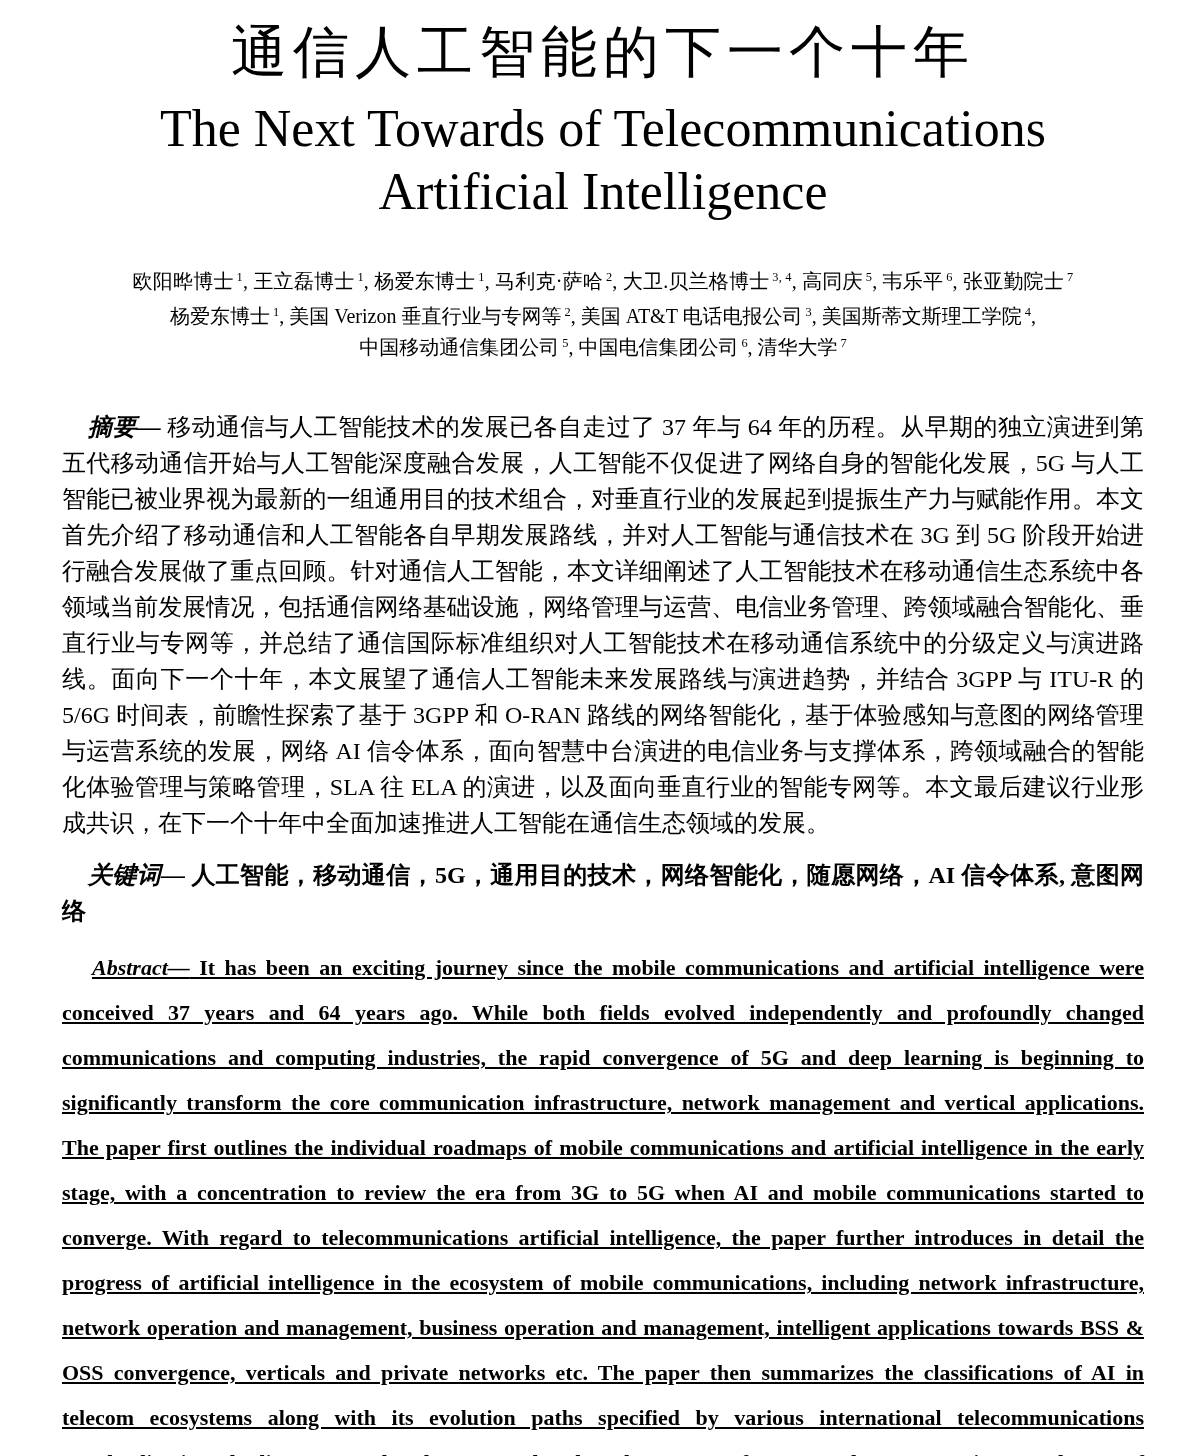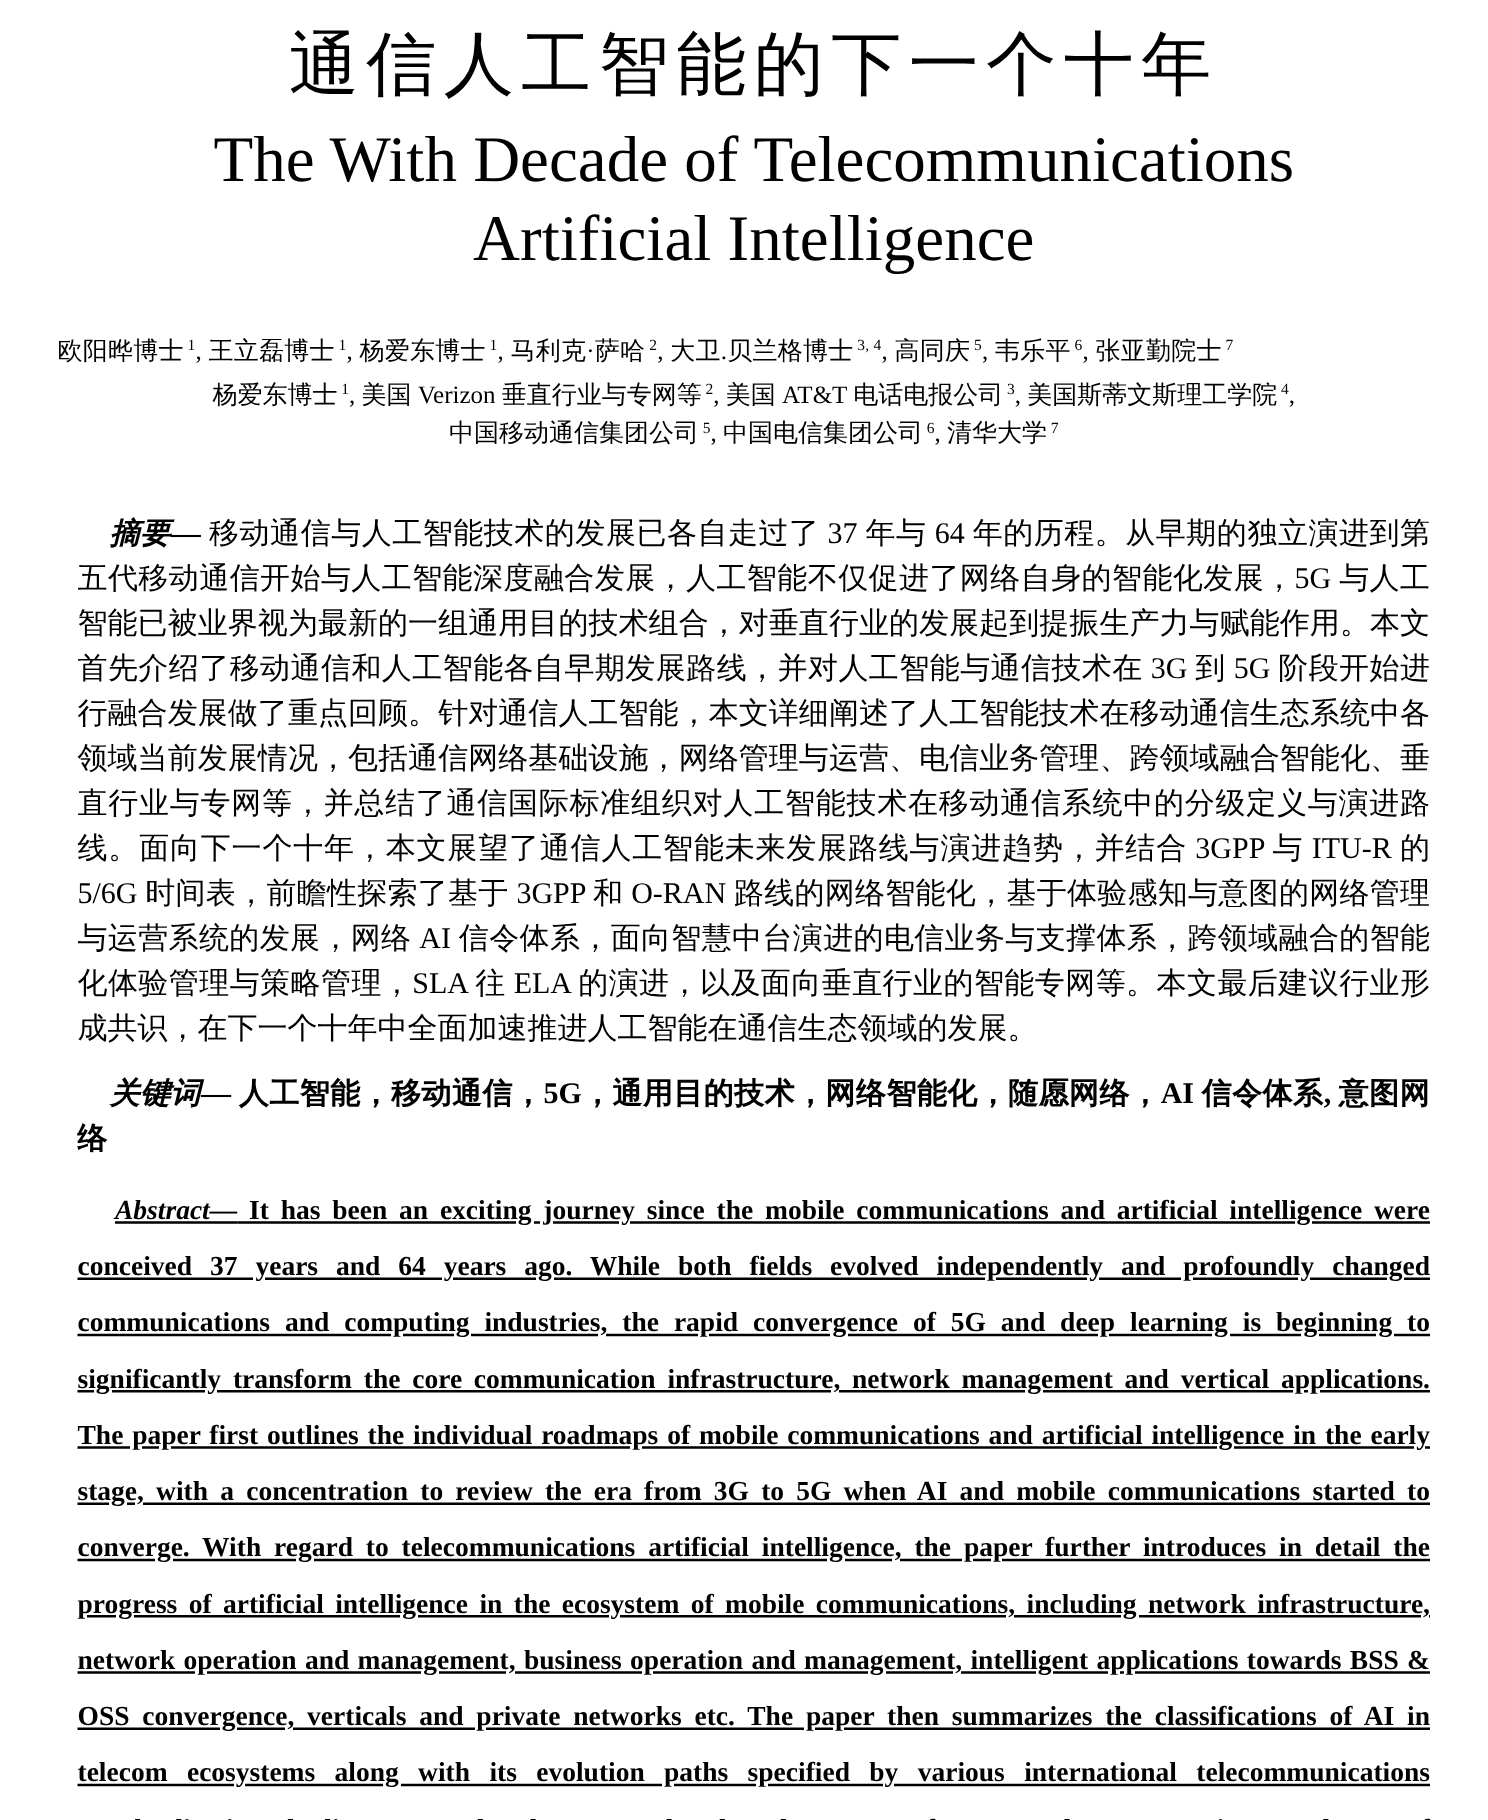--- a/index.html
+++ b/index.html
@@ -11,21 +11,21 @@
 
   .title-zh {
     text-align: center; font-size: 56px; font-weight: 500;
     letter-spacing: 6px; margin: 8px 0 0 0; line-height: 1.15;
   }
   .title-en {
     text-align: center; font-size: 52px; font-weight: normal;
     margin-top: 14px; line-height: 1.2;
   }
   .authors {
-    text-align: left; font-size: 20px; margin-top: 44px; line-height: 1.4;
+    text-align: center; font-size: 20px; margin-top: 44px; line-height: 1.4;
     letter-spacing: 0.2px;
   }
   .affils { text-align: center; font-size: 20px; margin-top: 6px; line-height: 1.55; }
   .sup { font-size: 62%; margin-left: 3px; }
 
   p.para { margin: 16px; text-align: justify; }
   .abs-zh {
     font-size: 24px; line-height: 36px; margin-top: 46px !important;
     text-indent: 26px;
   }
@@ -40,21 +40,21 @@
   .lbl { font-weight: bold; font-style: italic; }
 </style>
 </head>
 <body>
 
 <div class="page">
 
   <h1 class="title-zh">通信人工智能的下一个十年</h1>
 
   <div class="title-en">
-    <div>The With Decade of Telecommunications</div>
+    <div>The Next Towards of Telecommunications</div>
     <div>Artificial Intelligence</div>
   </div>
 
   <div class="authors"><span><span>欧阳晔博士</span><sup class="sup">1</sup><span>, </span></span><span><span>王立磊博士</span><sup class="sup">1</sup><span>, </span></span><span><span>杨爱东博士</span><sup class="sup">1</sup><span>, </span></span><span><span>马利克·萨哈</span><sup class="sup">2</sup><span>, </span></span><span><span>大卫.贝兰格博士</span><sup class="sup">3, 4</sup><span>, </span></span><span><span>高同庆</span><sup class="sup">5</sup><span>, </span></span><span><span>韦乐平</span><sup class="sup">6</sup><span>, </span></span><span><span>张亚勤院士</span><sup class="sup">7</sup><span></span></span></div>
 
   <div class="affils">
     <div><span><span>杨爱东博士</span><sup class="sup">1</sup><span>, </span></span><span><span>美国 Verizon 垂直行业与专网等</span><sup class="sup">2</sup><span>, </span></span><span><span>美国 AT&amp;T 电话电报公司</span><sup class="sup">3</sup><span>, </span></span><span><span>美国斯蒂文斯理工学院</span><sup class="sup">4</sup><span>,</span></span></div>
     <div><span><span>中国移动通信集团公司</span><sup class="sup">5</sup><span>, </span></span><span><span>中国电信集团公司</span><sup class="sup">6</sup><span>, </span></span><span><span>清华大学</span><sup class="sup">7</sup><span></span></span></div>
   </div>
 

